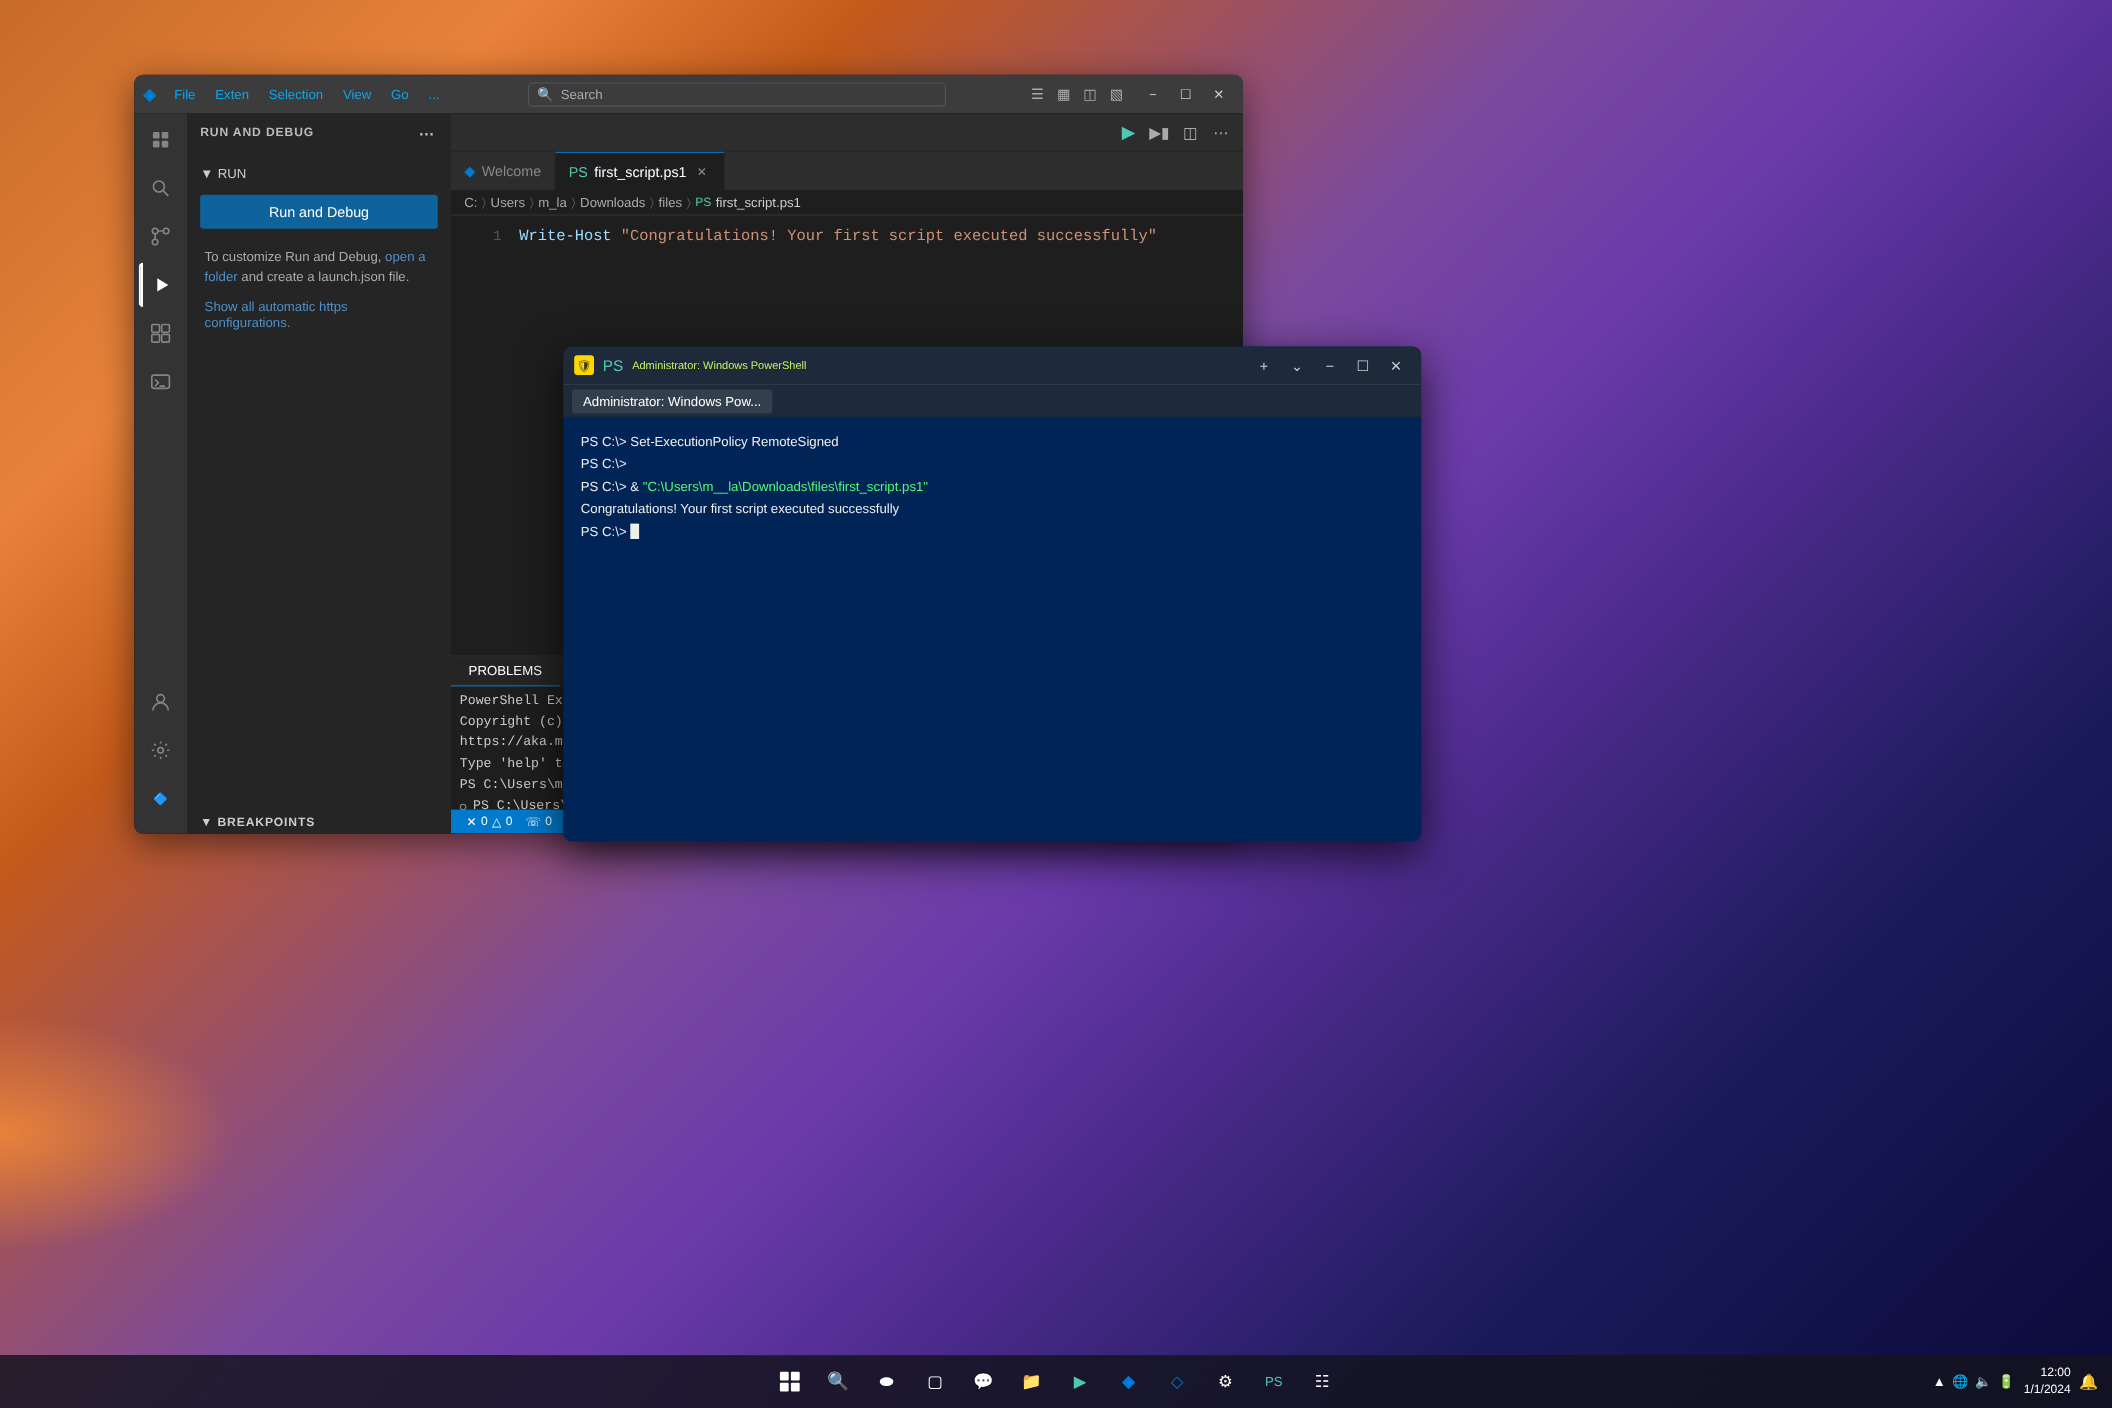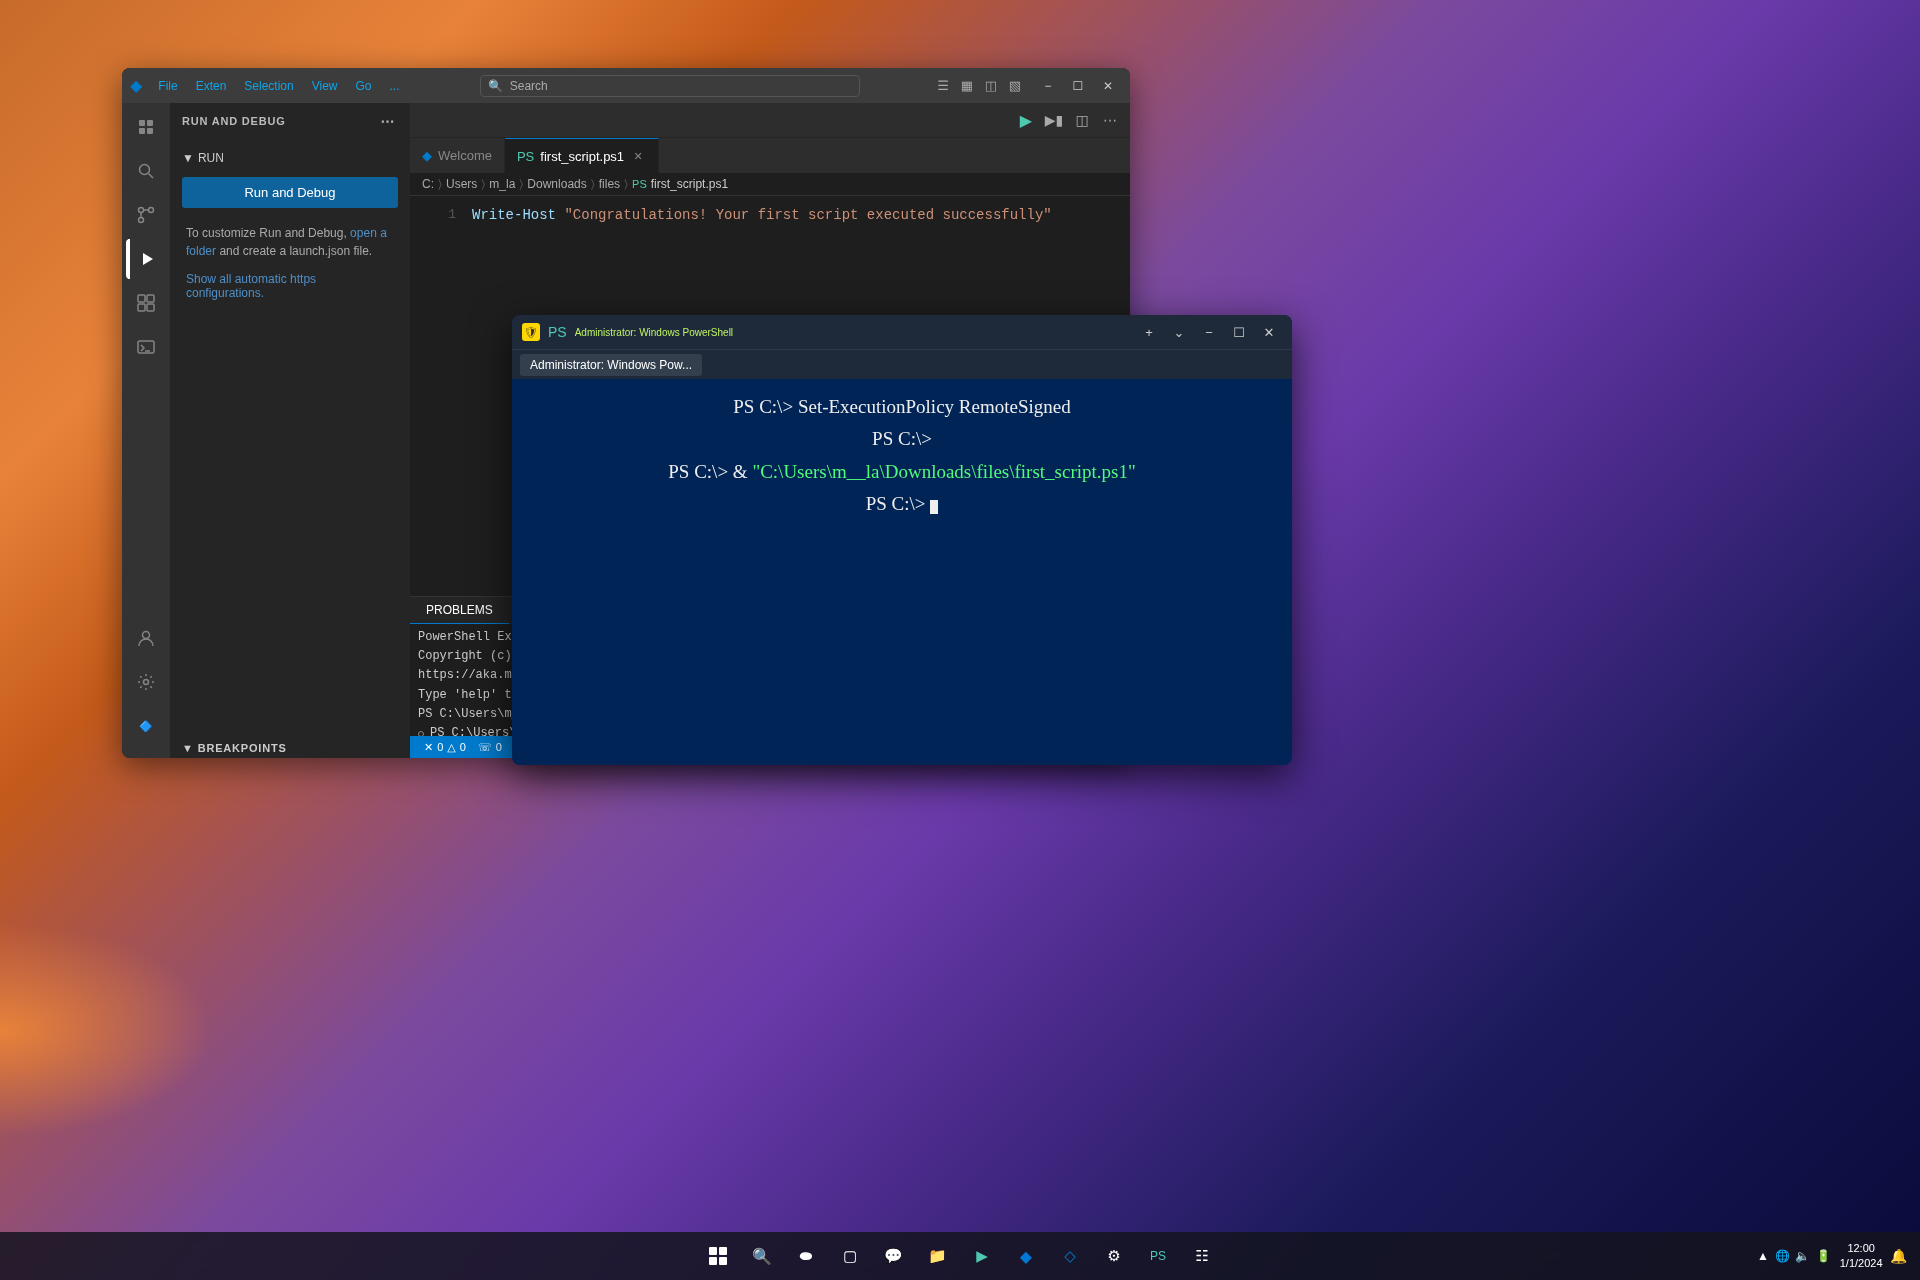--- a/index.html
+++ b/index.html
@@ -72,21 +72,21 @@
       display: flex;
       align-items: center;
       justify-content: center;
       border-radius: 4px;
       cursor: pointer;
       font-size: 18px;
       color: #fff;
     }
 
     .taskbar-time {
-      text-align: center;
+      text-align: right;
       font-size: 11px;
       color: #fff;
       line-height: 1.4;
     }
     .taskbar-sys-icons {
       display: flex;
       align-items: center;
       gap: 6px;
       font-size: 12px;
       color: #fff;
@@ -581,26 +581,25 @@
     .ps-tab.active { color: #fff; background: rgba(255,255,255,0.1); }
     .ps-titlebar-btn {
       width: 26px; height: 26px;
       display: flex; align-items: center; justify-content: center;
       color: #ccc; font-size: 13px; cursor: pointer; border-radius: 3px;
     }
 
     .ps-content {
       flex: 1;
       padding: 12px 16px;
-      font-family: Liberation Serif, serif;
-      font-size: 19px;
+      font-family: Liberation Sans, sans-serif;
+      font-size: 12px;
       color: #ccc;
       line-height: 1.6;
       overflow-y: auto;
-      text-align: center;
     }
     .ps-line { line-height: 1.7; }
     .ps-prompt { color: #eee; }
     .ps-cmd { color: #eee; }
     .ps-path { color: #50fa7b; }
     .ps-success { color: #eee; }
     .ps-cursor {
       display: inline-block;
       width: 8px;
       height: 14px;
@@ -880,20 +879,23 @@
     </div>
     <div class="ps-line">
       <span class="ps-prompt">PS C:\&gt; </span>
     </div>
     <div class="ps-line">
       <span class="ps-prompt">PS C:\&gt; </span>
       <span class="ps-cmd">&amp; </span>
       <span class="ps-path">"C:\Users\m__la\Downloads\files\first_script.ps1"</span>
     </div>
     <div class="ps-line">
+      <span class="ps-success">Congratulations! Your first script executed successfully</span>
+    </div>
+    <div class="ps-line">
       <span class="ps-prompt">PS C:\&gt; </span>
       <span class="ps-cursor"></span>
     </div>
   </div>
 </div>
 
 <div class="taskbar">
   <div class="taskbar-left">
   </div>
   <div class="taskbar-center">

